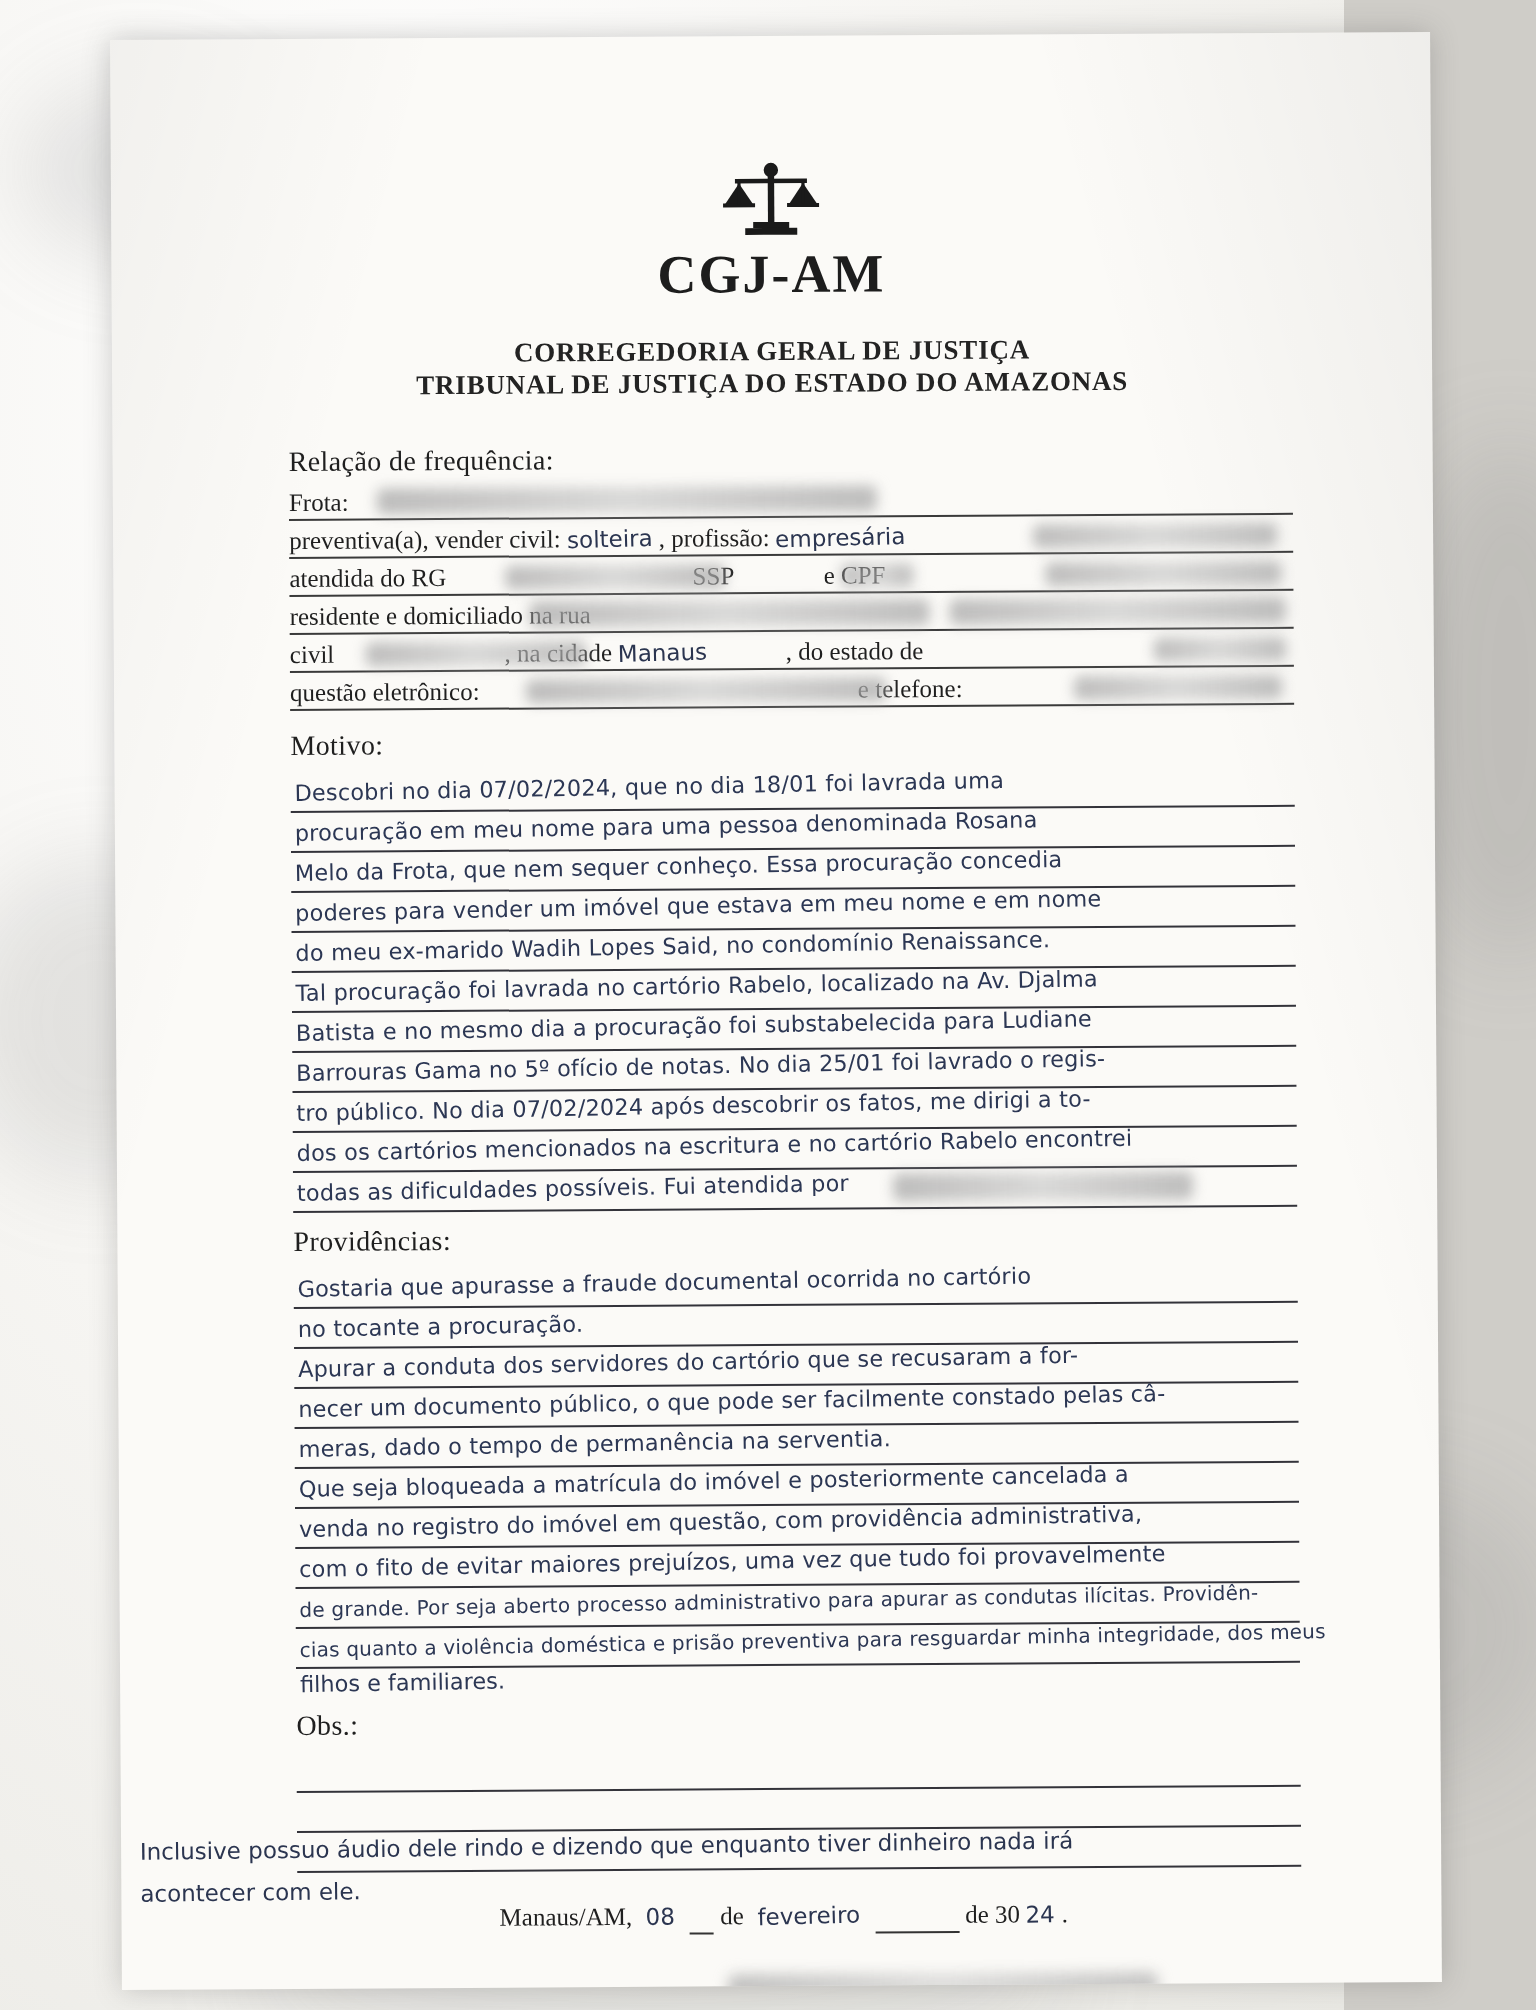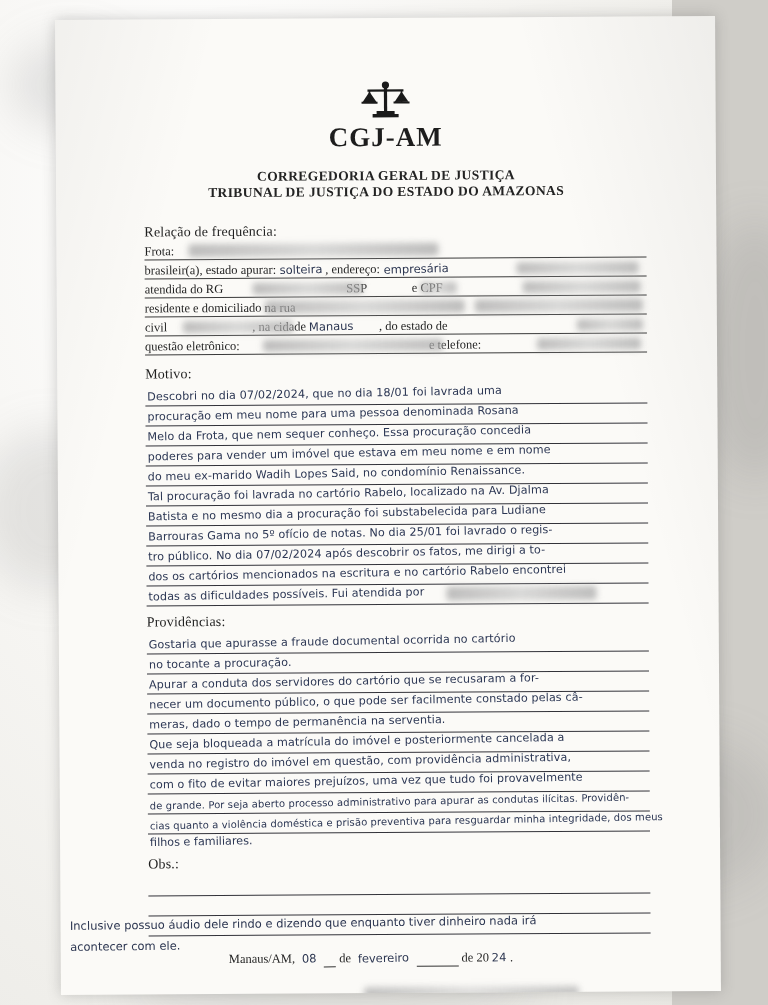--- a/index.html
+++ b/index.html
@@ -222,24 +222,24 @@
       <div class="section-label">Relação de frequência:</div>
 
       <div class="field-row">
         <div class="rule"></div>
         <span class="lbl">Frota:</span>
         <span class="redact" style="left:44px; top:0px; width:250px; height:13px;"></span>
       </div>
 
       <div class="field-row">
         <div class="rule"></div>
-        <span class="lbl">brasileir(a),</span>
-        <span class="lbl">estado apurar:</span>
+        <span class="lbl">preventiva(a),</span>
+        <span class="lbl">vender civil:</span>
         <span class="hand">solteira</span>
-        <span class="lbl">, endereço:</span>
+        <span class="lbl">, profissão:</span>
         <span class="hand">empresária</span>
         <span class="redact" style="left:372px; top:1px; width:122px; height:12px;"></span>
       </div>
 
       <div class="field-row">
         <div class="rule"></div>
         <span class="lbl">atendida do RG</span>
         <span class="redact" style="left:108px; top:1px; width:110px; height:12px;"></span>
         <span class="lbl" style="margin-left:120px;">SSP</span>
         <span class="redact" style="left:276px; top:1px; width:36px; height:12px;"></span>
@@ -253,21 +253,21 @@
         <span class="redact" style="left:120px; top:0px; width:200px; height:13px;"></span>
         <span class="redact" style="left:330px; top:0px; width:168px; height:13px;"></span>
       </div>
 
       <div class="field-row">
         <div class="rule"></div>
         <span class="lbl">civil</span>
         <span class="redact" style="left:38px; top:1px; width:110px; height:12px;"></span>
         <span class="lbl" style="margin-left:82px;font-family:Liberation Serif, serif;">, na cidade</span>
         <span class="hand">Manaus</span>
-        <span class="lbl" style="margin-left:22px;">, do estado de</span>
+        <span class="lbl" style="margin-left:36px;">, do estado de</span>
         <span class="redact" style="left:432px; top:1px; width:66px; height:12px;"></span>
       </div>
 
       <div class="field-row">
         <div class="rule"></div>
         <span class="lbl">questão eletrônico:</span>
         <span class="redact" style="left:118px; top:1px; width:180px; height:12px;"></span>
         <span class="lbl" style="margin-left:186px;">e telefone:</span>
         <span class="redact" style="left:392px; top:1px; width:104px; height:12px;"></span>
       </div>
@@ -348,27 +348,27 @@
       </div>
 
       <div class="section-label obs-label">Obs.:</div>
       <div class="lines-block">
         <div class="blank"></div>
         <div class="blank"></div>
         <div class="blank"></div>
       </div>
 
       <div class="sign-row">
-        <span style="margin-left:80px;">Manaus/AM,</span>
+        <span style="margin-left:101px;">Manaus/AM,</span>
         <span class="hand" style="margin:0 4px;">08</span>
         <span class="u" style="width:12px;">&nbsp;</span>
         <span>de</span>
         <span class="hand" style="margin:0 4px;">fevereiro</span>
         <span class="u" style="width:42px;">&nbsp;</span>
-        <span>de 20</span>
+        <span>de 30</span>
         <span class="hand">24</span>
         <span>.</span>
         <div class="sig-scribble"></div>
         
         
       </div>
 
     </div>
   </div>
 

